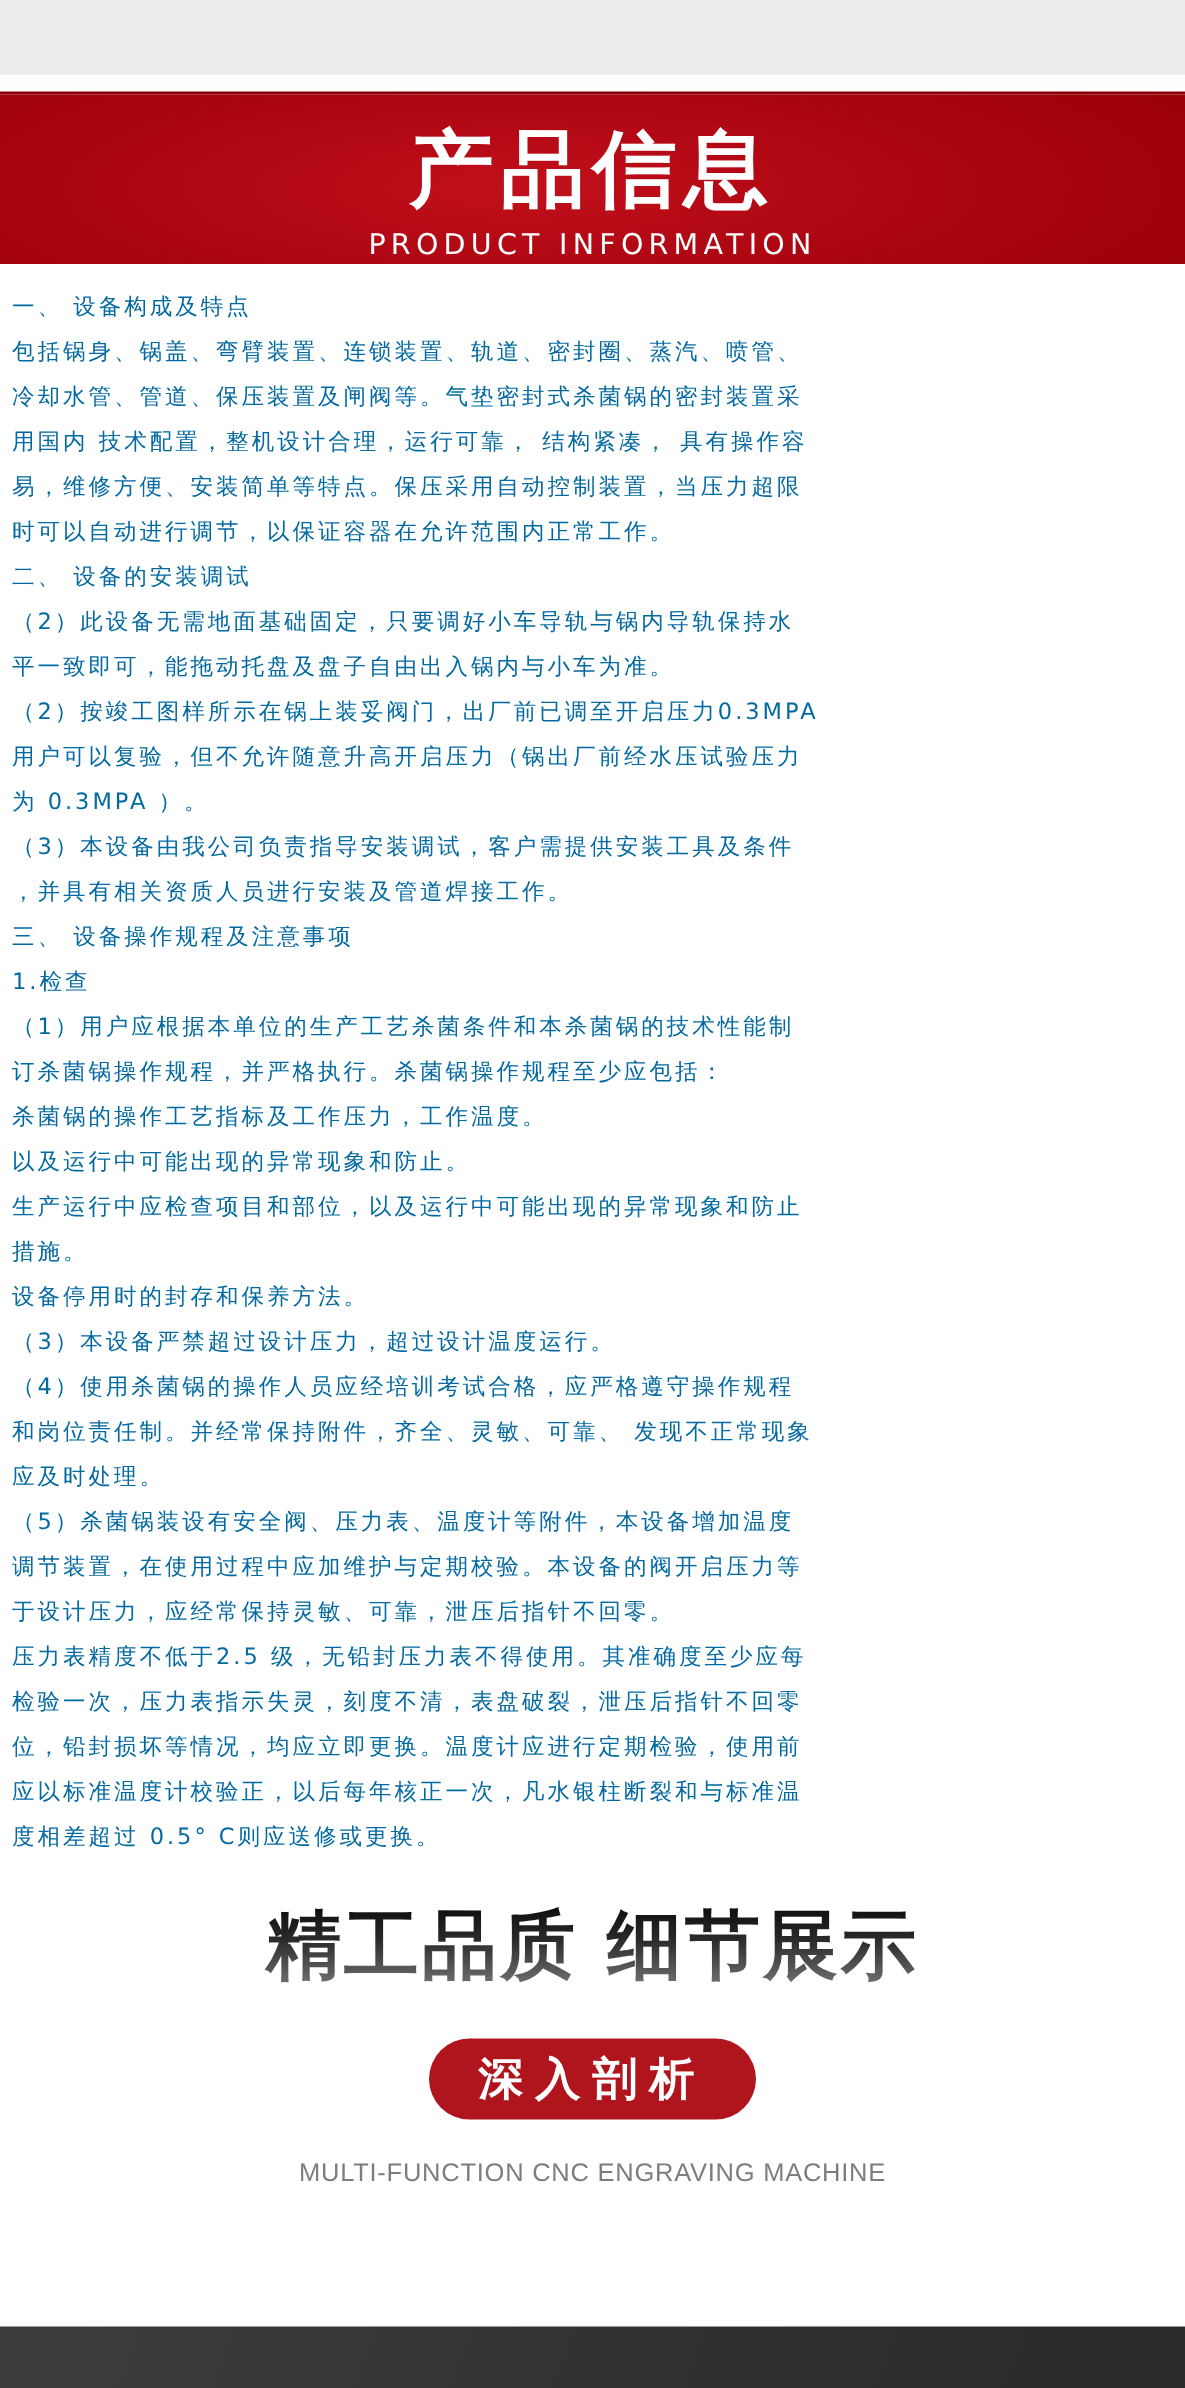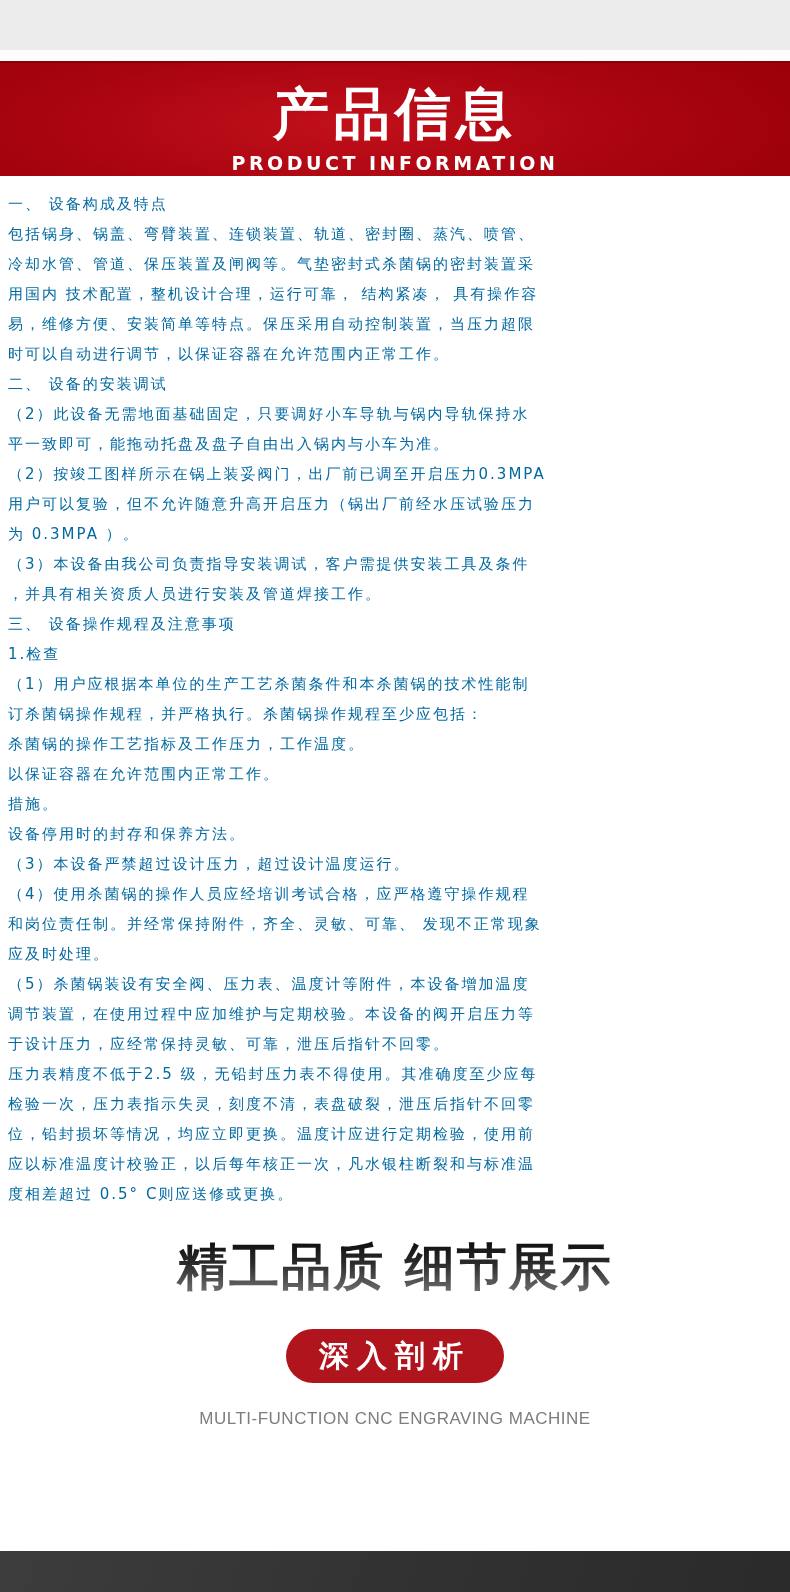--- a/index.html
+++ b/index.html
@@ -22,21 +22,21 @@
     padding-top:18px;
     font-size:56px;
     line-height:66px;
     font-weight:700;
     letter-spacing:5px;
     color:#ffffff;
   }
   .banner-subtitle{
     margin-top:5px;
     font-size:19px;
-    font-weight:700;
+    font-weight:400;
     letter-spacing:3.5px;
     color:#ffffff;
     text-align:center;
   }
 
   .content{
     padding:13px 8px 0 8px;
     color:#000000;
   }
   .tline{
@@ -122,21 +122,22 @@
       <div class="tline">（2）按竣工图样所示在锅上装妥阀门，出厂前已调至开启压力0.3MPA</div>
       <div class="tline">用户可以复验，但不允许随意升高开启压力（锅出厂前经水压试验压力</div>
       <div class="tline">为 0.3MPA ）。</div>
       <div class="tline">（3）本设备由我公司负责指导安装调试，客户需提供安装工具及条件</div>
       <div class="tline">，并具有相关资质人员进行安装及管道焊接工作。</div>
       <div class="tline">三、 设备操作规程及注意事项</div>
       <div class="tline">1.检查</div>
       <div class="tline">（1）用户应根据本单位的生产工艺杀菌条件和本杀菌锅的技术性能制</div>
       <div class="tline">订杀菌锅操作规程，并严格执行。杀菌锅操作规程至少应包括：</div>
       <div class="tline">杀菌锅的操作工艺指标及工作压力，工作温度。</div>
-      <div class="tline">以保证容器在允许范围内正常工作。</div>
+      <div class="tline">以及运行中可能出现的异常现象和防止。</div>
+      <div class="tline">生产运行中应检查项目和部位，以及运行中可能出现的异常现象和防止</div>
       <div class="tline">措施。</div>
       <div class="tline">设备停用时的封存和保养方法。</div>
       <div class="tline">（3）本设备严禁超过设计压力，超过设计温度运行。</div>
       <div class="tline">（4）使用杀菌锅的操作人员应经培训考试合格，应严格遵守操作规程</div>
       <div class="tline">和岗位责任制。并经常保持附件，齐全、灵敏、可靠、 发现不正常现象</div>
       <div class="tline">应及时处理。</div>
       <div class="tline">（5）杀菌锅装设有安全阀、压力表、温度计等附件，本设备增加温度</div>
       <div class="tline">调节装置，在使用过程中应加维护与定期校验。本设备的阀开启压力等</div>
       <div class="tline">于设计压力，应经常保持灵敏、可靠，泄压后指针不回零。</div>
       <div class="tline">压力表精度不低于2.5 级，无铅封压力表不得使用。其准确度至少应每</div>

